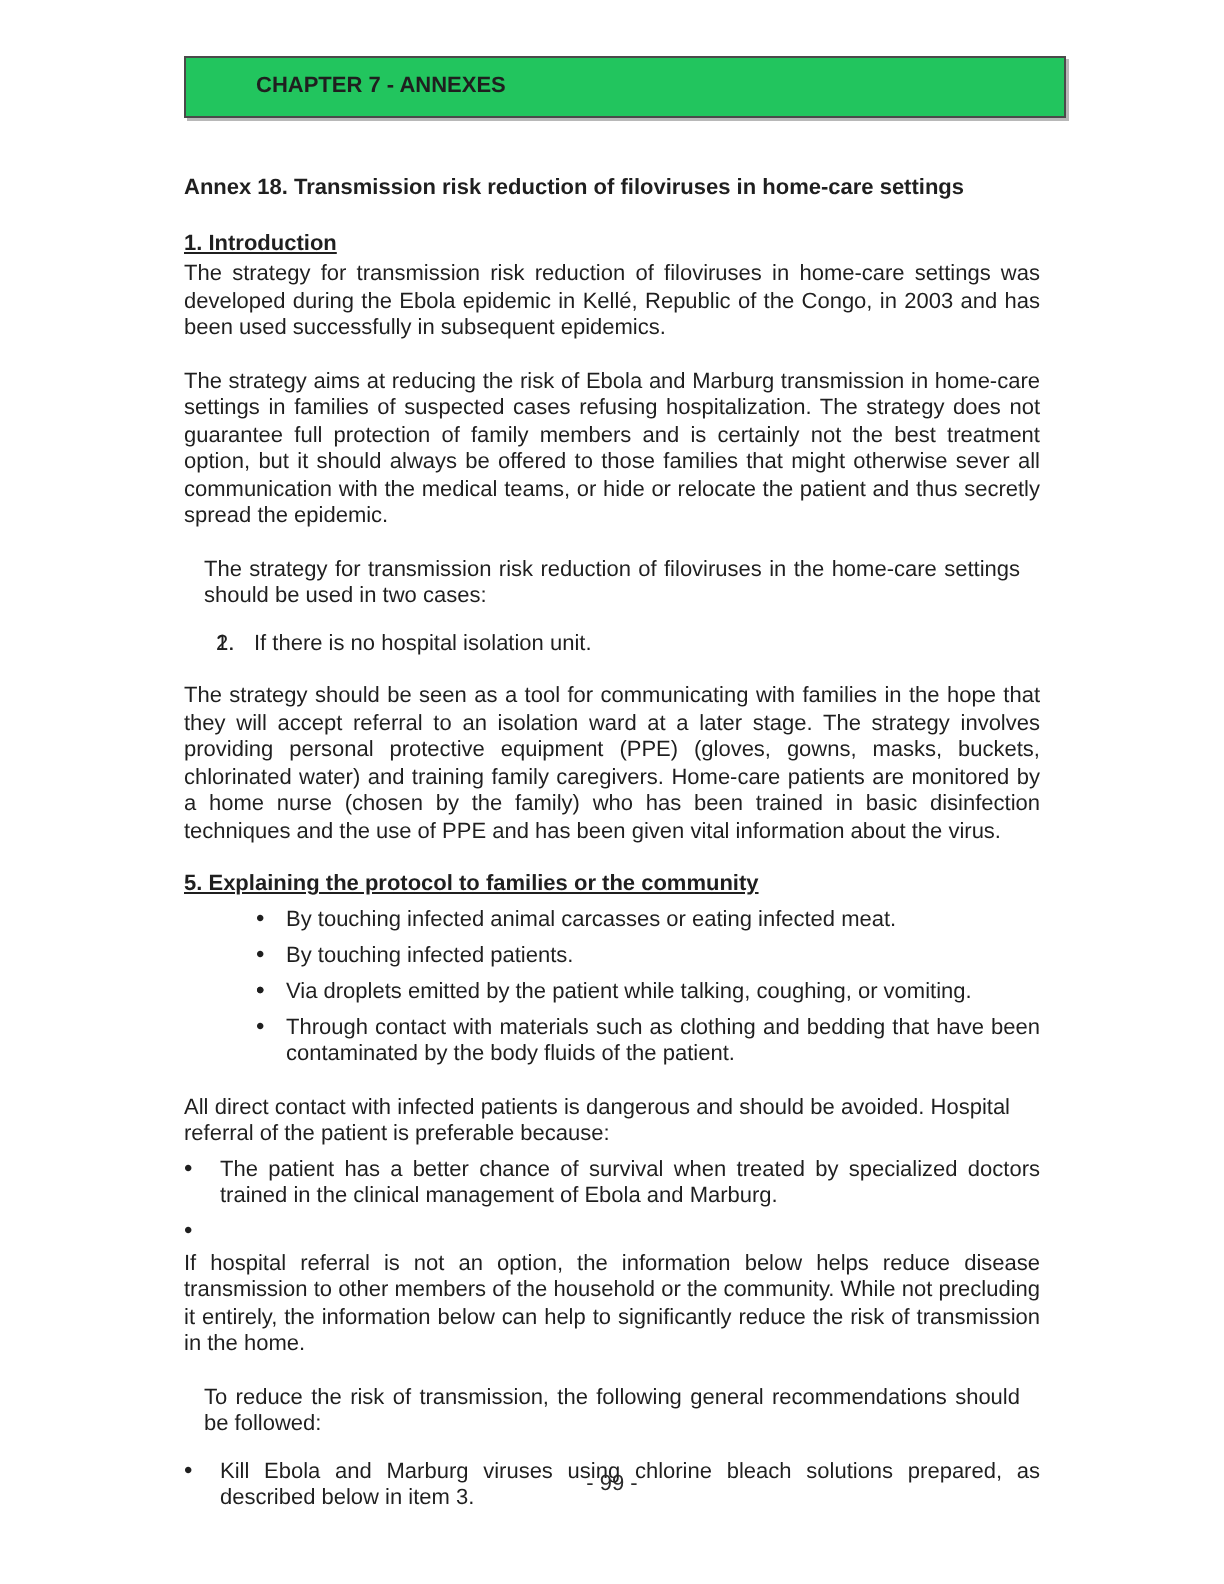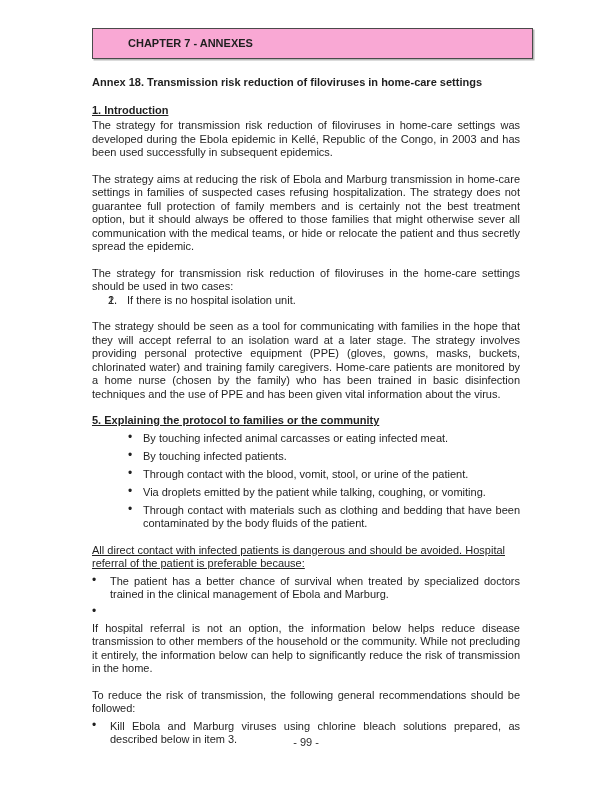--- a/index.html
+++ b/index.html
@@ -16,32 +16,32 @@
   }
   .chapter-box {
     position:absolute;
     top:28px; left:92px;
     width:441px; height:31px;
     box-sizing:border-box;
     border:1px solid #4a4a4a;
     box-shadow:1.5px 1.5px 0 #b8b8b8;
     padding:8px 0 0 35px;
     font-weight:700;
-    background:#f9a8d4;
+    background:#22c55e;
   }
   .content {
     position:absolute;
     top:76px; left:92px;
     width:428px;
   }
-  .annex-title { font-weight:700; margin:0 0 14px 0; }
+  .annex-title { font-weight:700; margin:12px 0 14px 0; }
   .sec-heading { font-weight:700; margin:0 0 2px 0;text-decoration:underline; }
   .para { margin:0 0 13px 0; text-align:justify; }
-  .para-tight { margin:0 15px 3px 0; text-align:justify;text-decoration:underline; }
-  .para-nogap { margin:0; text-align:justify; }
+  .para-tight { margin:0 15px 3px 0; text-align:justify; }
+  .para-nogap { margin:10px; text-align:justify; }
 
   
   .ol-list { margin:0 0 13px 0; }
   .ol-item { position:relative; padding-left:35px; text-align:justify; }
   .ol-item .marker { position:absolute; left:16px; top:0; }
 
   
   .ul-deep { margin:4px 0 13px 0; }
   .ul-deep .li { position:relative; padding-left:51px; margin:0 0 4.5px 0; text-align:justify; }
   .ul-deep .li .marker { position:absolute; left:36px; top:-1px; font-size:12px; }
@@ -97,21 +97,20 @@
       <div class="li">
         <span class="marker">•</span>
         <span class="li-text">By touching infected animal carcasses or eating infected meat.</span>
       </div>
       <div class="li">
         <span class="marker">•</span>
         <span class="li-text">By touching infected patients.</span>
       </div>
       <div class="li">
         <span class="marker">•</span>
-        <span class="li-text">Through contact with the blood, vomit, stool, or urine of the patient.</span>
       </div>
       <div class="li">
         <span class="marker">•</span>
         <span class="li-text">Via droplets emitted by the patient while talking, coughing, or vomiting.</span>
       </div>
       <div class="li">
         <span class="marker">•</span>
         <span class="li-text">Through contact with materials such as clothing and bedding that have been contaminated by the body fluids of the patient.</span>
       </div>
     </div>

